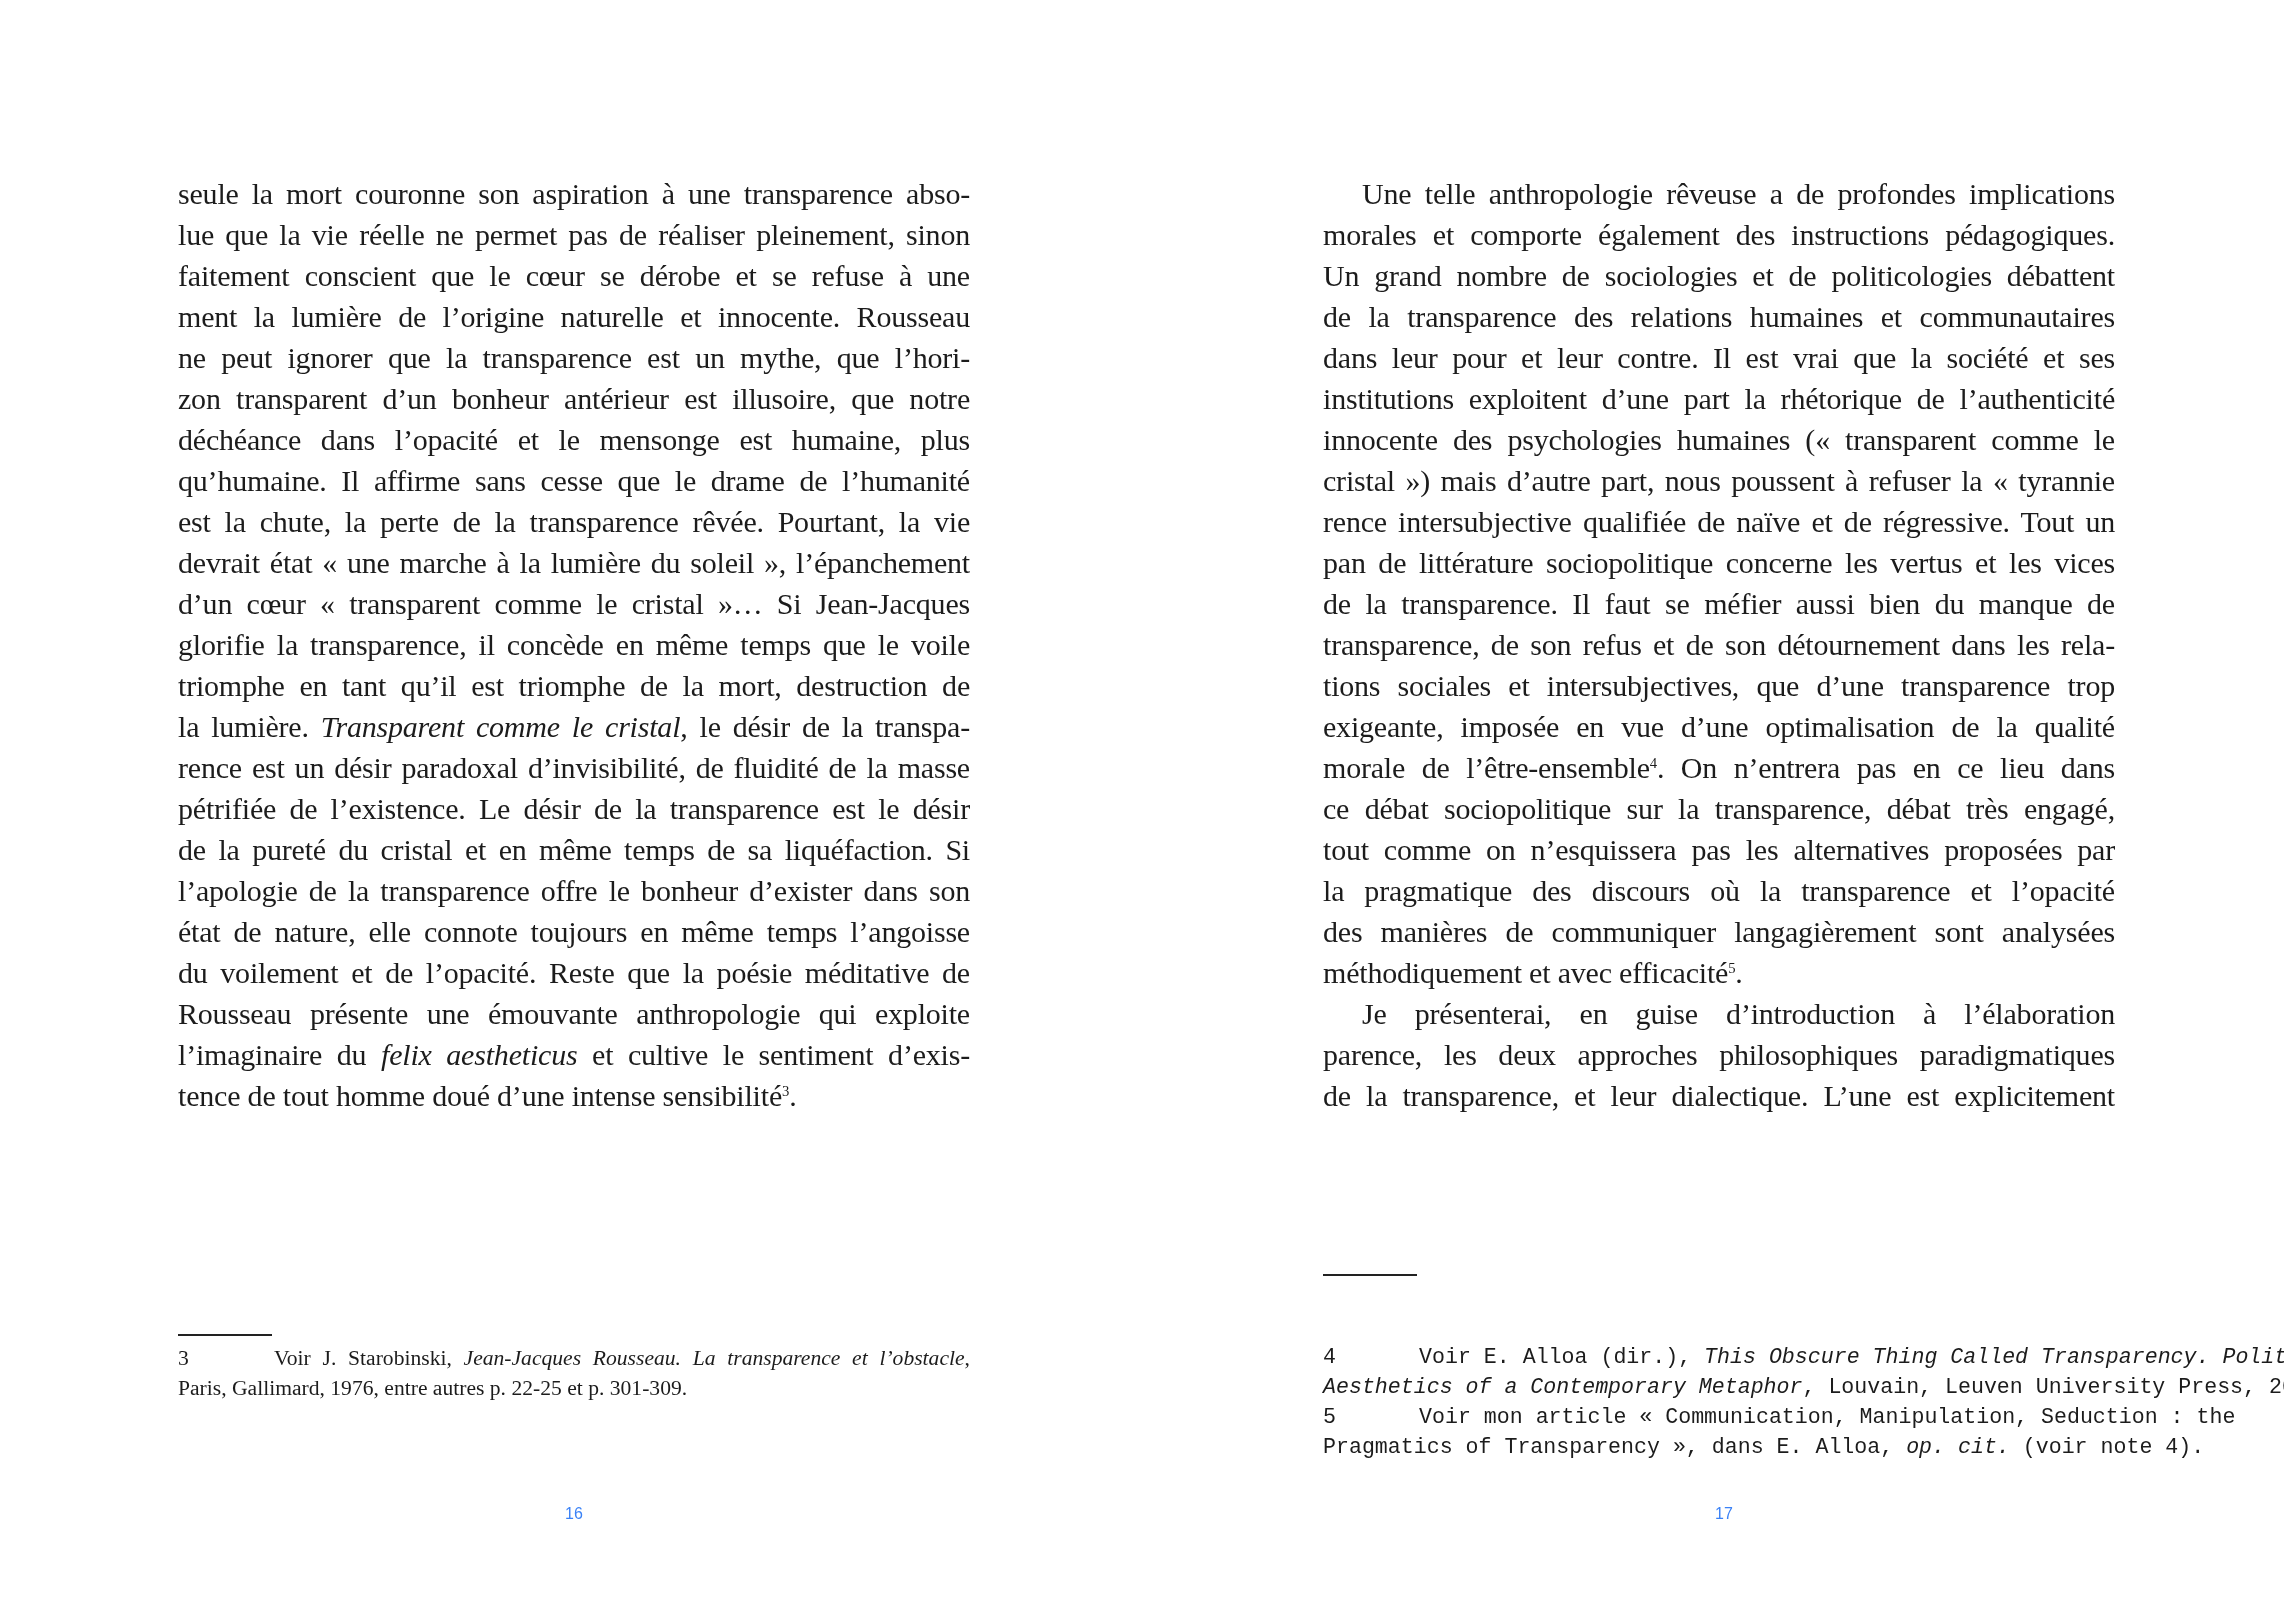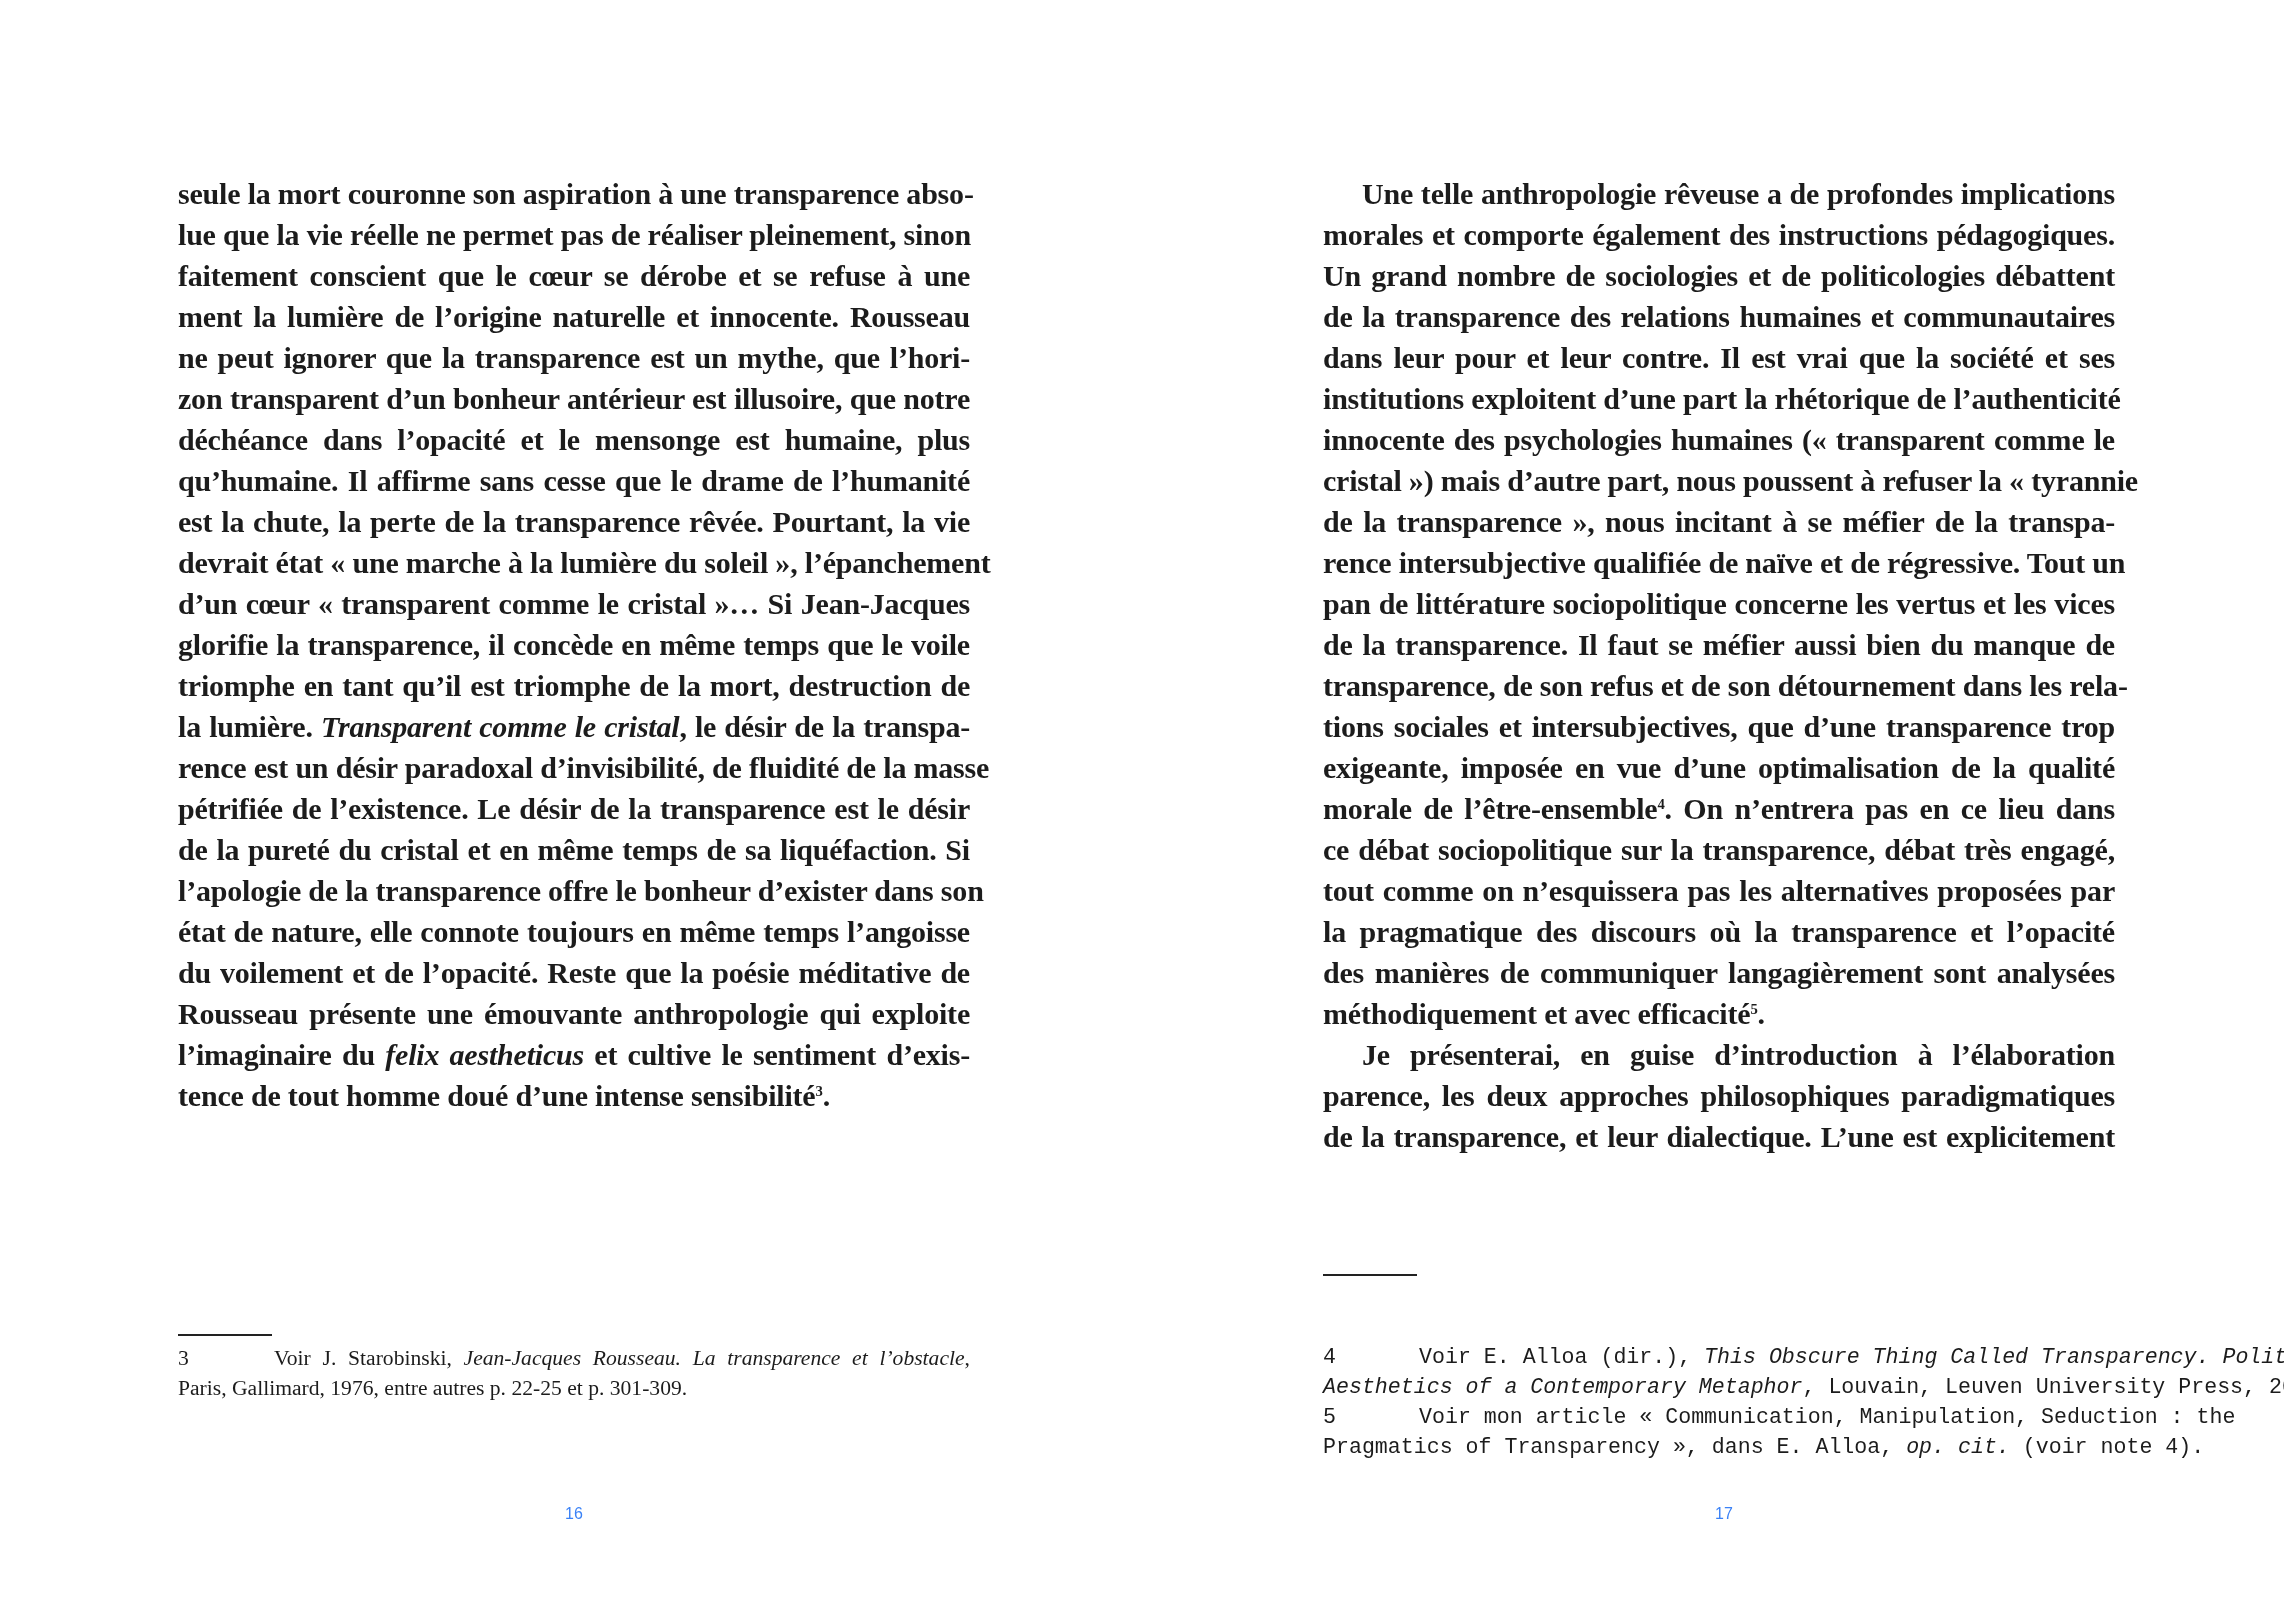--- a/index.html
+++ b/index.html
@@ -4,21 +4,21 @@
 <style>
   html, body { margin:0; padding:0; background:#ffffff; }
   body { width:2285px; height:1621px; position:relative; overflow:hidden;
          font-family:"Liberation Serif","DejaVu Serif",serif; color:#1c1c1c; }
   .page { position:absolute; top:0; height:1621px; }
   .page.left { left:0; width:1142px; }
   .page.right { left:1143px; width:1142px; }
   .body-text { position:absolute; width:792px; font-size:30px; line-height:41px; }
   .left .body-text { left:178px; top:173px; }
   .right .body-text { left:180px; top:173px; }
-  .line { display:block; text-align:justify; text-align-last:justify; white-space:nowrap; height:41px; letter-spacing:-0.2px;font-weight:bold; }
+  .line { display:block; text-align:justify; text-align-last:justify; white-space:nowrap; height:41px; letter-spacing:-0.2px; }
   .line.last { text-align-last:left; }
   .line.indent { padding-left:39px; }
   .line span { white-space:pre; }
   .it { font-style:italic; }
   sup.fn { font-size:14.7px; vertical-align:9.8px; line-height:0; }
   .rule { position:absolute; width:94px; height:2px; background:#222; }
   .left .rule { left:178px; top:1334px; }
   .right .rule { left:180px; top:1274px; }
   .footnotes { position:absolute; width:792px; font-size:21.6px; line-height:30px; }
   .left .footnotes { left:178px; top:1343px; }
@@ -72,21 +72,20 @@
 <div class="page right">
   <div class="body-text">
       <span class="line indent"><span>Une telle anthropologie rêveuse a de profondes implications</span></span>
       <span class="line"><span>morales et comporte également des instructions pédagogiques.</span></span>
       <span class="line"><span>Un grand nombre de sociologies et de politicologies débattent</span></span>
       <span class="line"><span>de la transparence des relations humaines et communautaires</span></span>
       <span class="line"><span>dans leur pour et leur contre. Il est vrai que la société et ses</span></span>
       <span class="line"><span>institutions exploitent d’une part la rhétorique de l’authenticité</span></span>
       <span class="line"><span>innocente des psychologies humaines (« transparent comme le</span></span>
       <span class="line"><span>cristal ») mais d’autre part, nous poussent à refuser la « tyrannie</span></span>
-      <span class="line"><span>de la transparence », nous incitant à se méfier de la transpa-</span></span>
       <span class="line"><span>rence intersubjective qualifiée de naïve et de régressive. Tout un</span></span>
       <span class="line"><span>pan de littérature sociopolitique concerne les vertus et les vices</span></span>
       <span class="line"><span>de la transparence. Il faut se méfier aussi bien du manque de</span></span>
       <span class="line"><span>transparence, de son refus et de son détournement dans les rela-</span></span>
       <span class="line"><span>tions sociales et intersubjectives, que d’une transparence trop</span></span>
       <span class="line"><span>exigeante, imposée en vue d’une optimalisation de la qualité</span></span>
       <span class="line"><span>morale de l’être-ensemble</span><sup class="fn">4</sup><span>. On n’entrera pas en ce lieu dans</span></span>
       <span class="line"><span>ce débat sociopolitique sur la transparence, débat très engagé,</span></span>
       <span class="line"><span>tout comme on n’esquissera pas les alternatives proposées par</span></span>
       <span class="line"><span>la pragmatique des discours où la transparence et l’opacité</span></span>

